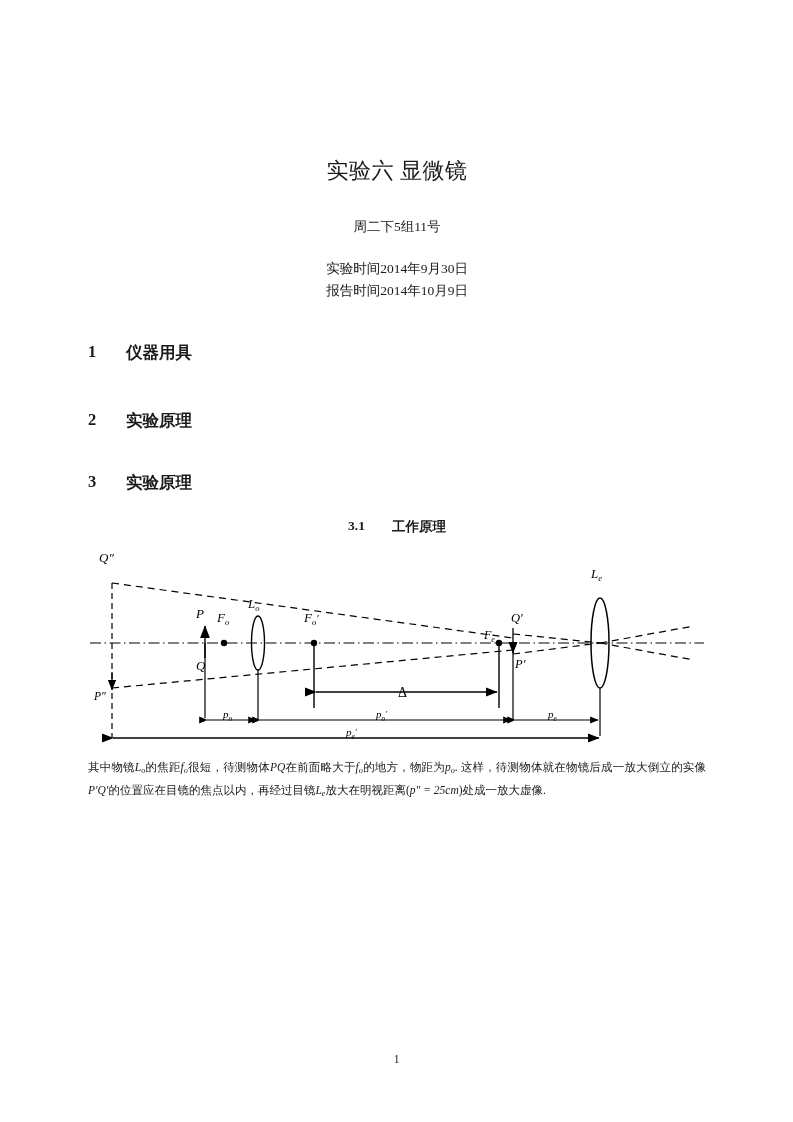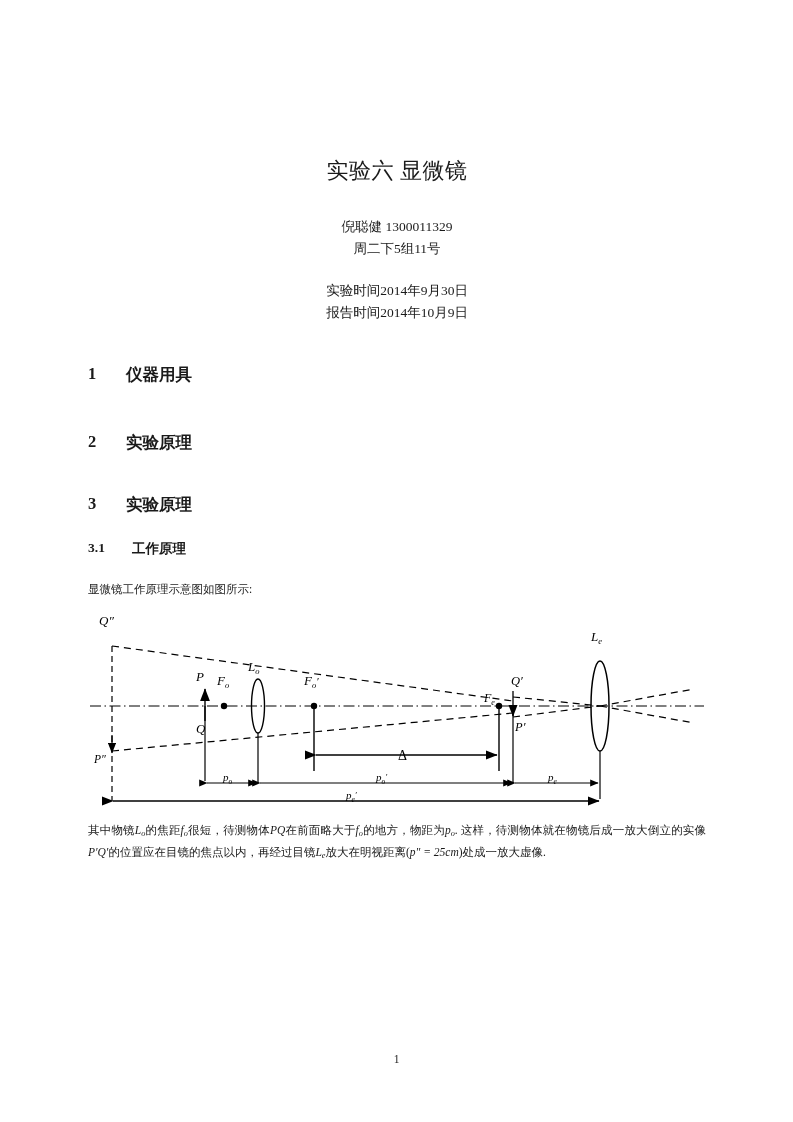--- a/index.html
+++ b/index.html
@@ -58,20 +58,21 @@
     padding: 0;
     display: flex;
   }
   h1.sec .num { width: 38px; display: inline-block; }
   h2.subsec {
     font-size: 13.5px;
     font-weight: bold;
     margin: 0;
     padding: 0;
     display: flex;
+    justify-content: center;
   }
   h2.subsec .num { width: 44px; display: inline-block; }
 
   .sec-wrap-1 { margin-top: 40px; }
   .sec-wrap-2 { margin-top: 46px; }
   .sec-wrap-3 { margin-top: 40px; }
   .subsec-wrap { margin-top: 24px; }
 
   p.body {
     font-size: 11.5px;
@@ -106,21 +107,20 @@
 </style>
 </head>
 <body>
 
 <div class="page">
   <div class="content">
 
     <h1 class="doc-title">实验六 显微镜</h1>
 
     <div class="author-block">
-      <div>倪聪健 1300011329</div>
       <div>周二下5组11号</div>
     </div>
 
     <div class="date-block">
       <div>实验时间2014年9月30日</div>
       <div>报告时间2014年10月9日</div>
     </div>
 
     <div class="sec-wrap-1">
       <h1 class="sec">
@@ -141,23 +141,20 @@
         <span class="num">3</span>
         <span>实验原理</span>
       </h1>
 
       <div class="subsec-wrap">
         <h2 class="subsec">
           <span class="num">3.1</span>
           <span>工作原理</span>
         </h2>
 
-        <div style="margin-top:22px;">
-          <p class="tight-line">显微镜工作原理示意图如图所示:</p>
-        </div>
 
         <div class="figure">
           <svg width="618" height="218" viewBox="0 0 618 218" xmlns="http://www.w3.org/2000/svg">
             <defs>
               <marker id="ah" markerWidth="9" markerHeight="7" refX="8.5" refY="3.5" orient="auto">
                 <polygon points="0,0 9,3.5 0,7" fill="#000"></polygon>
               </marker>
               <marker id="ahs" markerWidth="7" markerHeight="6" refX="6.5" refY="3" orient="auto">
                 <polygon points="0,0 7,3 0,6" fill="#000"></polygon>
               </marker>

